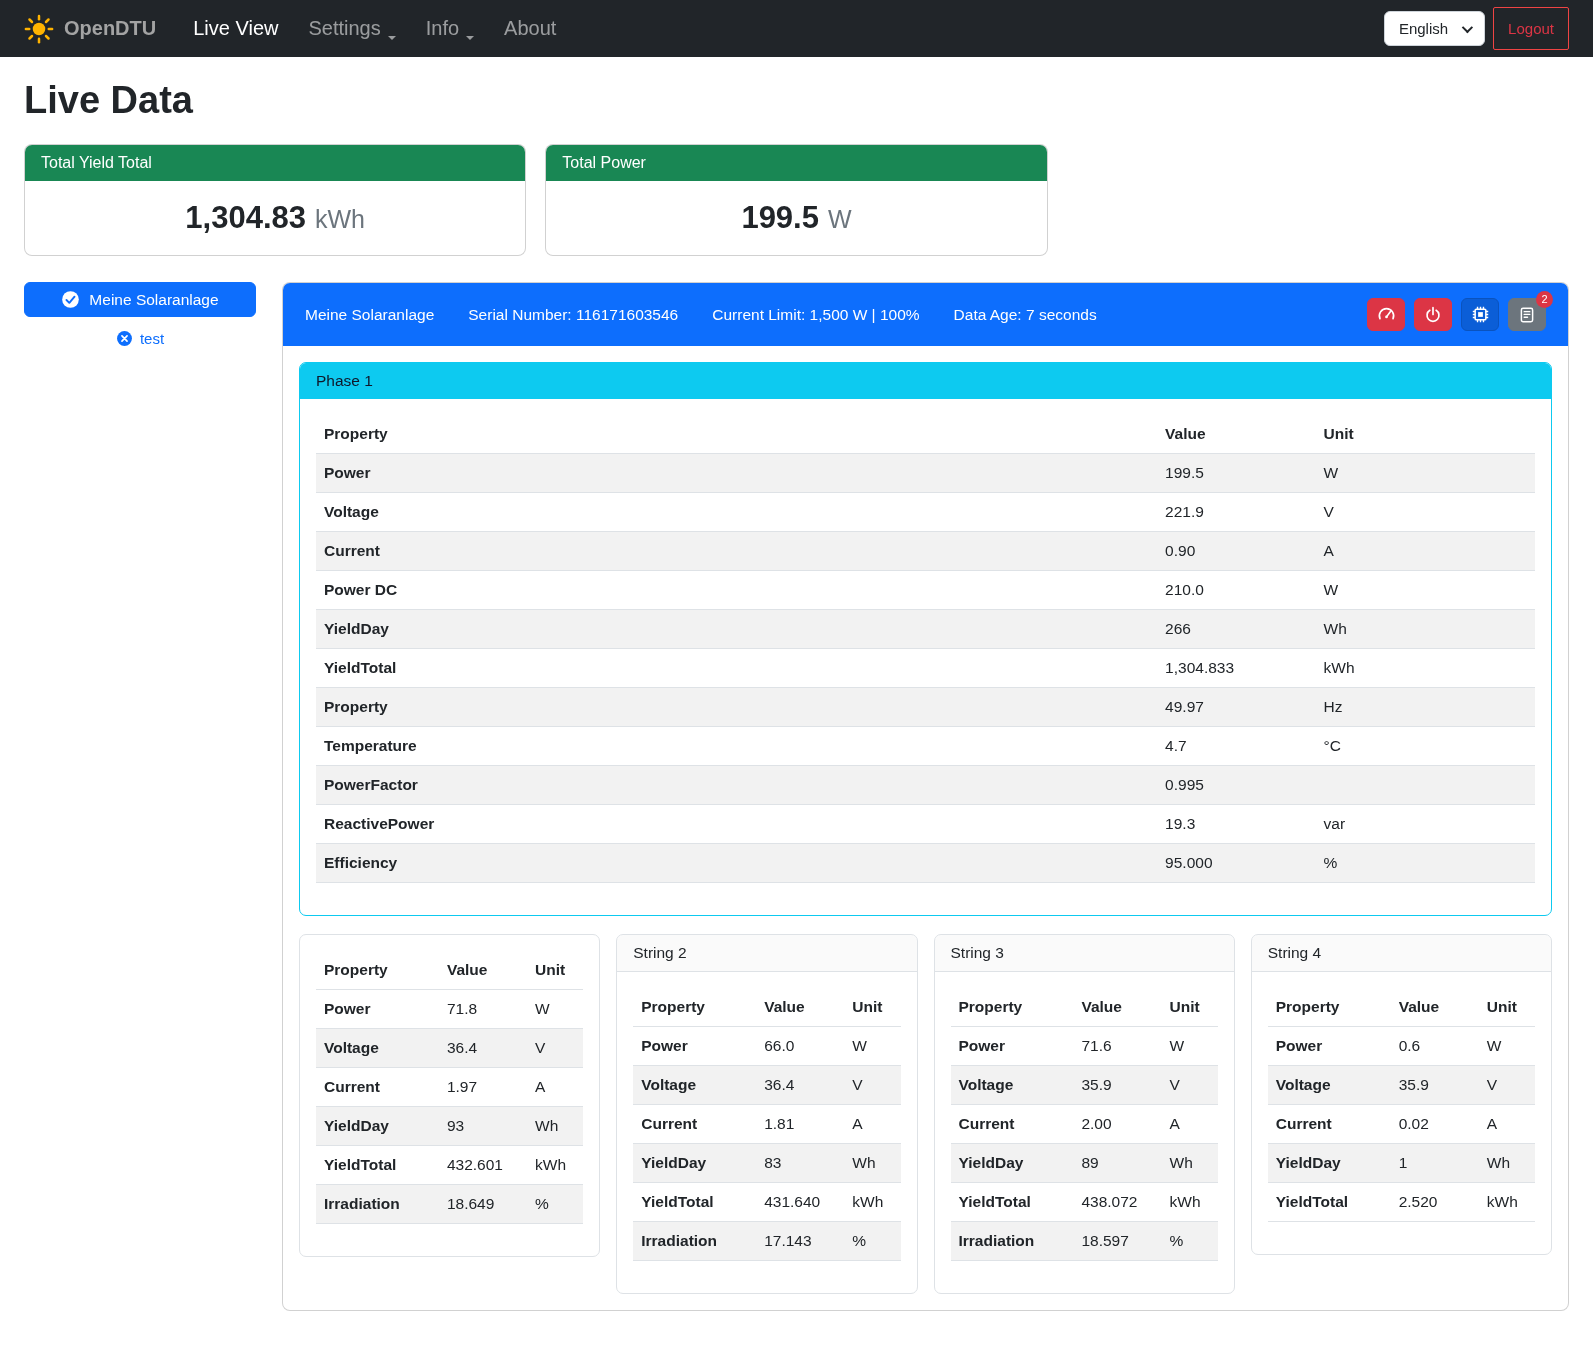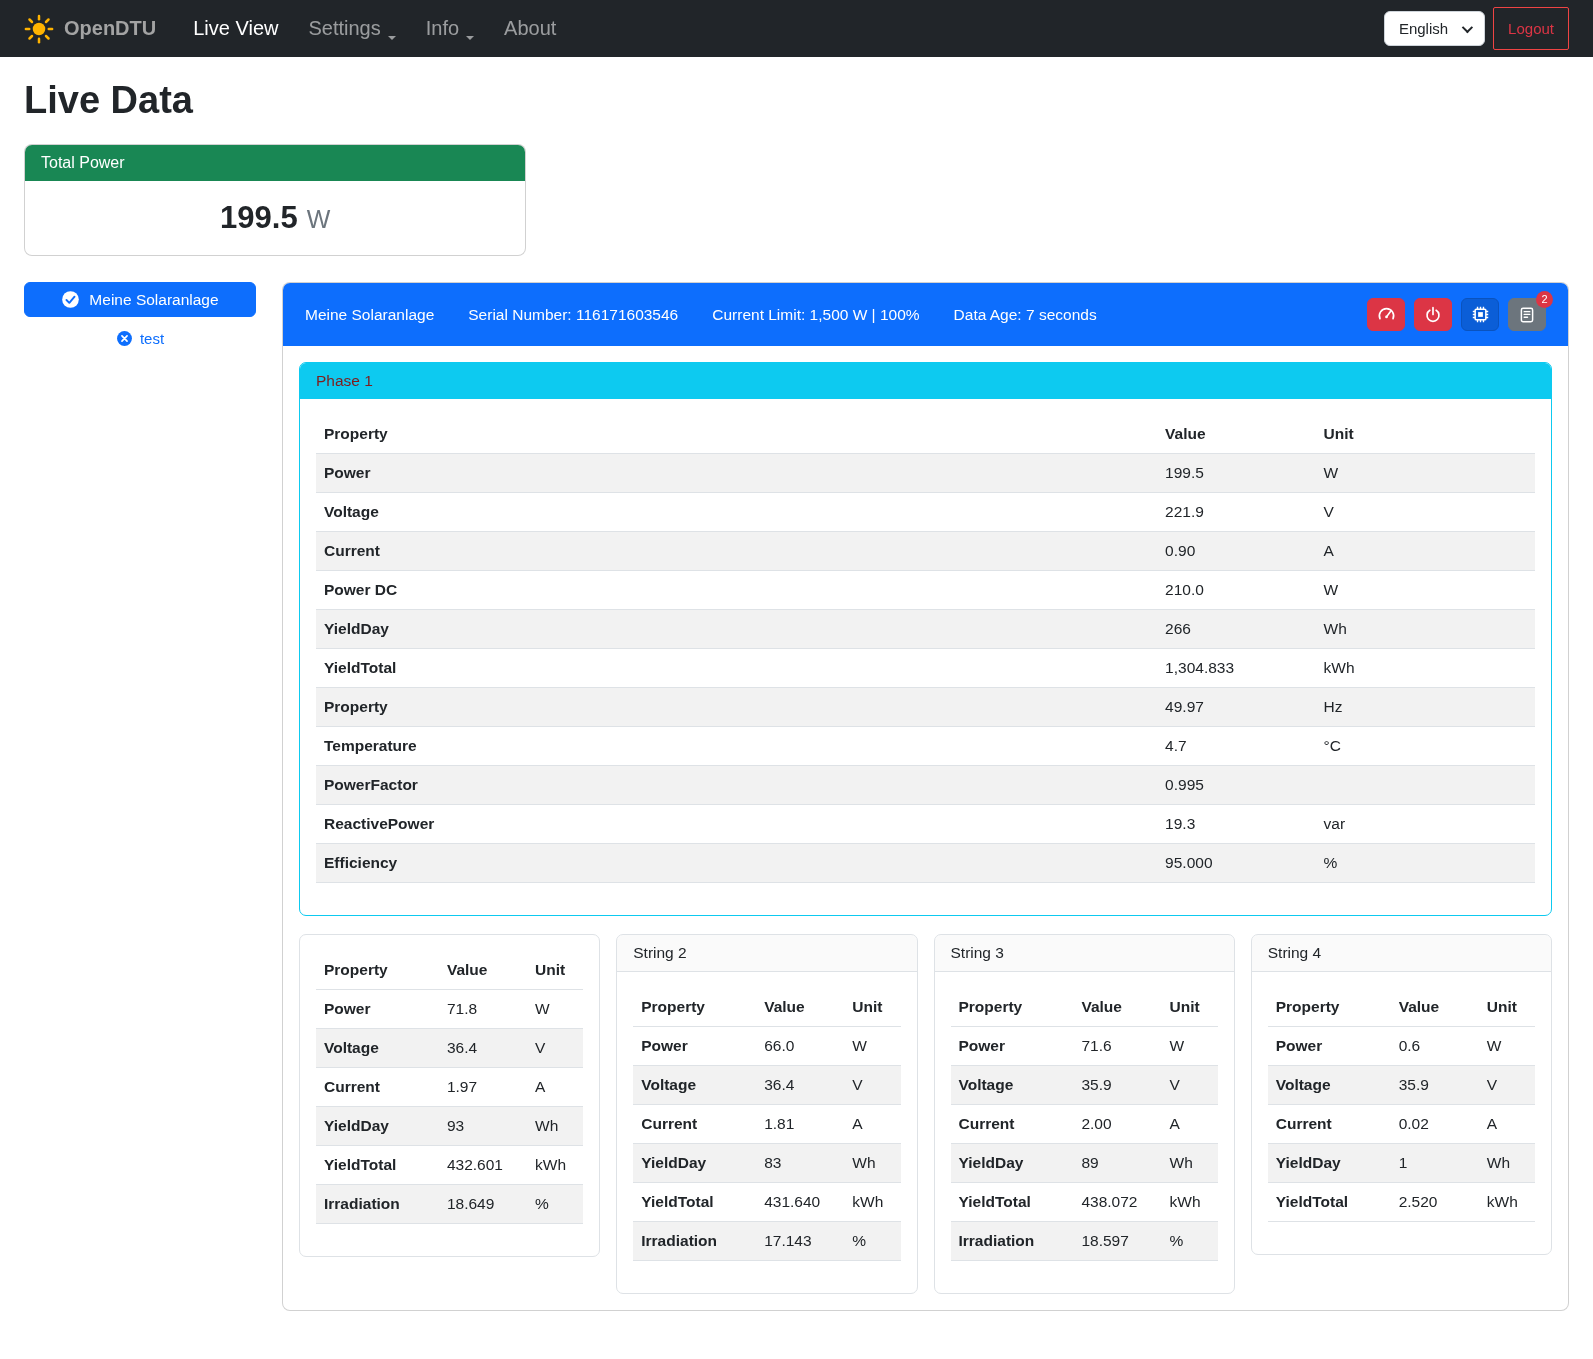--- a/index.html
+++ b/index.html
@@ -131,21 +131,21 @@
     min-width:17px; text-align:center;
   }
   .inv-body { padding:16px; }
 
   
   .phase-card {
     border:1px solid #0dcaf0; border-radius:7px;
     overflow:hidden; margin-bottom:18px; background:#fff;
   }
   .phase-header {
-    background:#0dcaf0; color:#7f1d1d;
+    background:#0dcaf0; color:#0f172a;
     padding:9px 16px; font-size:15.5px;
   }
   .card-body { padding:16px; }
 
   
   table.data-table {
     width:100%; border-collapse:collapse;
     font-size:15.5px; margin-bottom:16px;
   }
   .data-table th, .data-table td {
@@ -218,20 +218,26 @@
       <span class="chevron-down"></span>
     </button>
     <button class="logout-btn">Logout</button>
   </div>
 </nav>
 
 <main class="page">
   <h1 class="page-title">Live Data</h1>
 
   <div class="summary-row">
+    <div class="summary-card">
+      <div class="summary-card-header">Total Yield Total</div>
+      <div class="summary-card-body">
+        <span class="summary-value">1,304.83</span><span class="summary-unit">kWh</span>
+      </div>
+    </div>
     <div class="summary-card">
       <div class="summary-card-header">Total Power</div>
       <div class="summary-card-body">
         <span class="summary-value">199.5</span><span class="summary-unit">W</span>
       </div>
     </div>
   </div>
 
   <div class="content-row">
 

